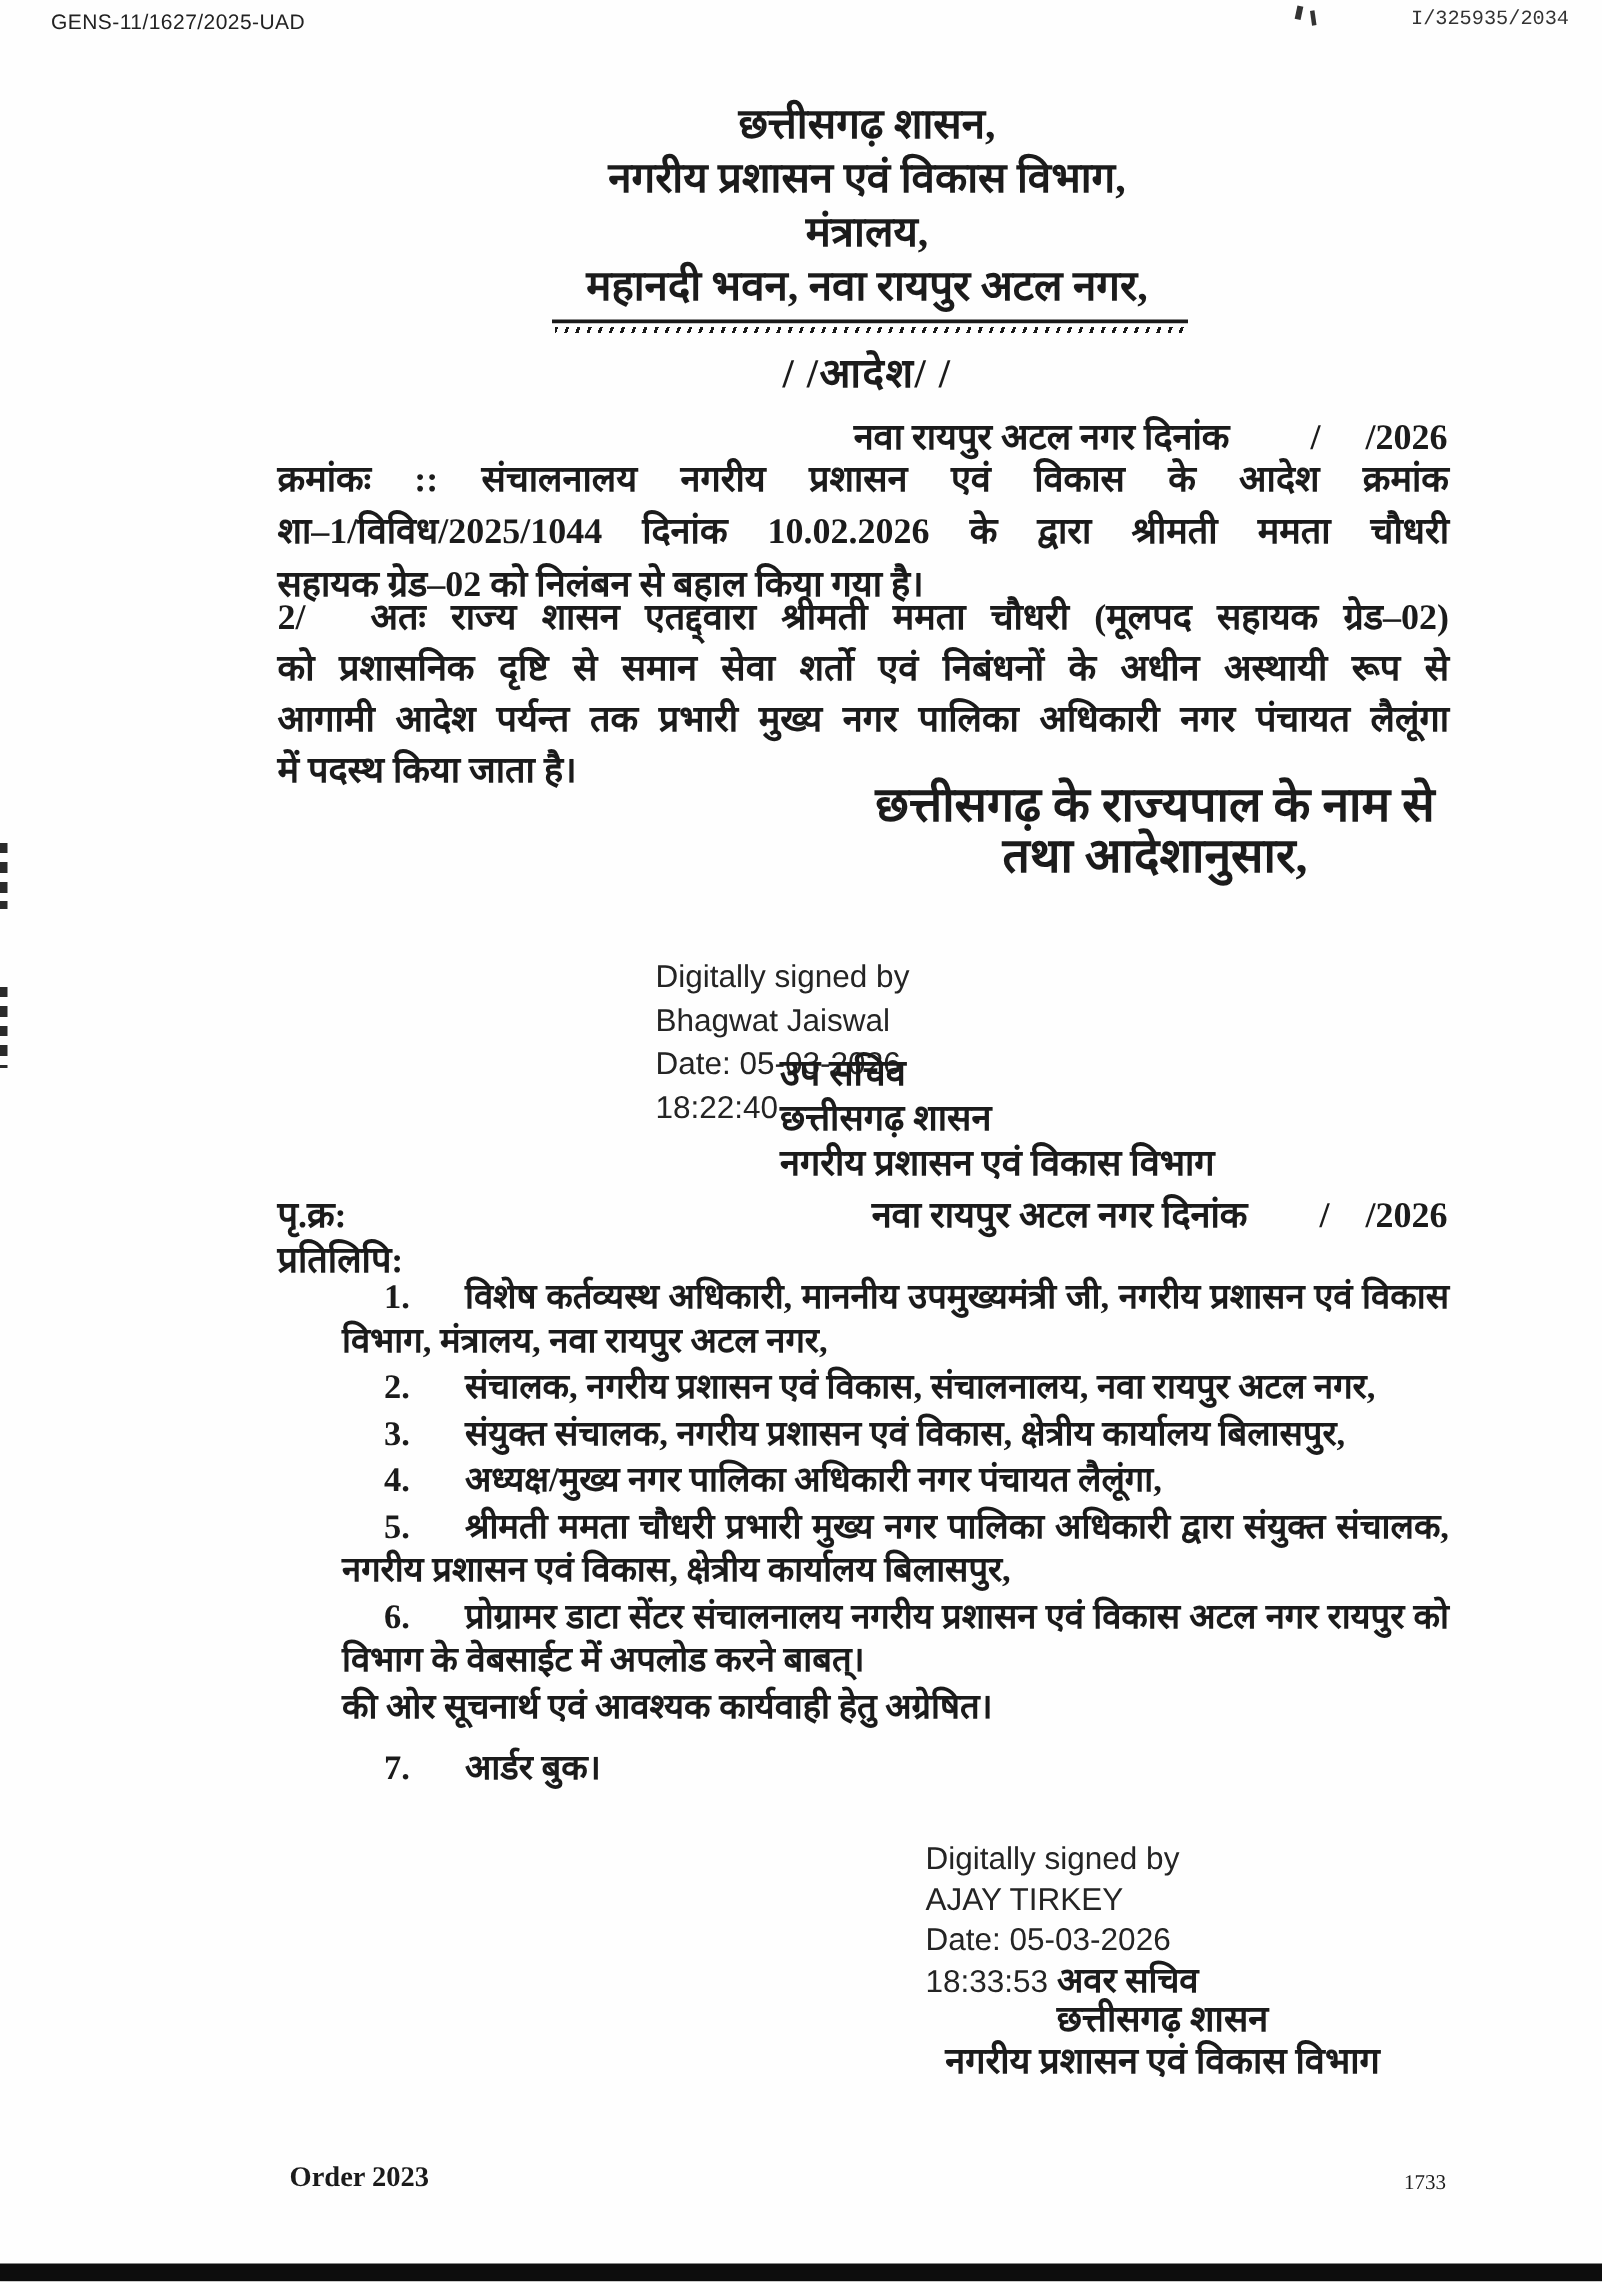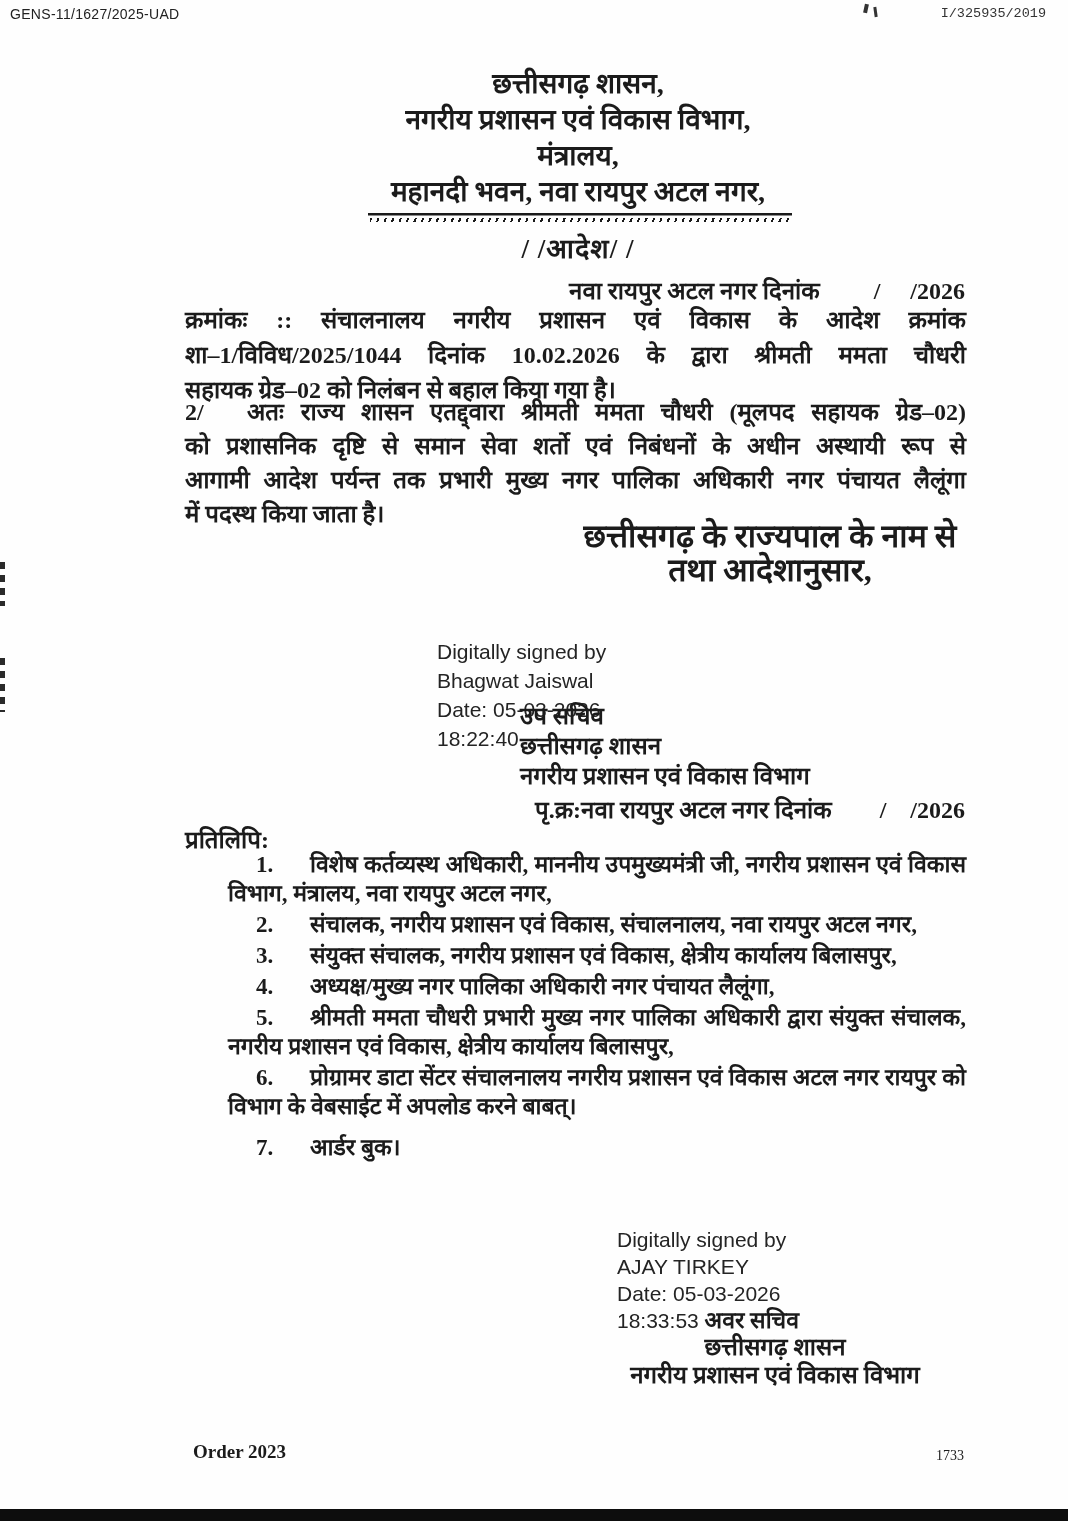--- a/index.html
+++ b/index.html
@@ -23,21 +23,21 @@
   .dateline1{top:273px; left:185px; width:780px; text-align:right; font-size:24px; white-space:pre;}
   .para1{top:303px; left:185px; width:781px; font-size:24px; line-height:35px;}
   .para2{top:395px; left:185px; width:781px; font-size:24px; line-height:34px;}
   .jline{text-align:justify; text-align-last:justify; text-justify:inter-word;}
   .pnum{display:inline-block; width:62px;}
   .xb{font-weight:900;}
   .authority{top:519px; left:555px; width:430px; text-align:center; font-size:32px; line-height:34px;}
   .sig{font-family:"Liberation Sans", sans-serif; color:#242424; font-size:21px; line-height:29px; font-weight:400;}
   .sig1{top:637px; left:437px;}
   .office1{top:701px; left:520px; width:500px; font-size:24px; line-height:30px;}
-  .endrow{top:792px; left:185px; width:780px; font-size:24px; display:flex; justify-content:flex-end;}
+  .endrow{top:792px; left:185px; width:780px; font-size:24px; display:flex; justify-content:space-between;}
   .endrow .right{white-space:pre; text-align:right;}
   .copies-label{top:822px; left:185px; font-size:24px;text-align:center;}
   .copies{top:850px; left:228px; width:738px; font-size:23px; line-height:29px;}
   .copy-item{text-indent:28px; text-align:justify; text-justify:inter-word; margin-bottom:2px;}
   .copy-no{display:inline-block; width:54px; text-indent:0;}
   .note{text-indent:0; text-align:left; margin-bottom:2px;}
   .item7{margin-top:12px;}
   .sig2{top:1226px; left:617px; line-height:27px;}
   .desig{font-family:"Liberation Serif", serif; font-weight:700; font-size:23px; color:#1b1b1b;}
   .office2{top:1333px; left:545px; width:460px; text-align:center; font-size:24px; line-height:28px;}
@@ -48,22 +48,22 @@
   .em1{top:562px; height:44px;}
   .em2{top:658px; height:54px;}
   .speck{top:4px; left:864px; width:4px; height:9px; background:#333; transform:rotate(12deg);}
   .speck2{top:7px; left:874px; width:3px; height:10px; background:#333; transform:rotate(-8deg);}
 </style>
 </head>
 <body>
 
 <div class="page">
 
-  <div class="abs ref" style="top:6px; left:10px;">GENS-11/1627/2025-UAD</div>
-  <div class="abs ref-right" style="top:6px; right:22px; position:absolute;">I/325935/2019</div>
+  <div class="abs ref" style="top:6px; left:34px;">GENS-11/1627/2025-UAD</div>
+  <div class="abs ref-right" style="top:6px; right:22px; position:absolute;">I/325935/2034</div>
   <div class="abs speck"></div>
   <div class="abs speck2"></div>
 
   <div class="abs letterhead dev">
     <div>छत्तीसगढ़ शासन,</div>
     <div>नगरीय प्रशासन एवं विकास विभाग,</div>
     <div>मंत्रालय,</div>
     <div>महानदी भवन, नवा रायपुर अटल नगर,</div>
   </div>
 
@@ -111,20 +111,21 @@
 
   <div class="abs copies-label dev">प्रतिलिपि:</div>
 
   <div class="abs copies dev">
     <div class="copy-item"><span class="copy-no">1.</span><span>विशेष कर्तव्यस्थ अधिकारी, माननीय उपमुख्यमंत्री जी, नगरीय प्रशासन एवं विकास विभाग, मंत्रालय, नवा रायपुर अटल नगर,</span></div>
     <div class="copy-item"><span class="copy-no">2.</span><span>संचालक, नगरीय प्रशासन एवं विकास, संचालनालय, नवा रायपुर अटल नगर,</span></div>
     <div class="copy-item"><span class="copy-no">3.</span><span>संयुक्त संचालक, नगरीय प्रशासन एवं विकास, क्षेत्रीय कार्यालय बिलासपुर,</span></div>
     <div class="copy-item"><span class="copy-no">4.</span><span>अध्यक्ष/मुख्य नगर पालिका अधिकारी नगर पंचायत लैलूंगा,</span></div>
     <div class="copy-item"><span class="copy-no">5.</span><span class="xb">श्रीमती ममता चौधरी</span><span> प्रभारी मुख्य नगर पालिका अधिकारी द्वारा संयुक्त संचालक, नगरीय प्रशासन एवं विकास, क्षेत्रीय कार्यालय बिलासपुर,</span></div>
     <div class="copy-item"><span class="copy-no">6.</span><span>प्रोग्रामर डाटा सेंटर संचालनालय नगरीय प्रशासन एवं विकास अटल नगर रायपुर को विभाग के वेबसाईट में अपलोड करने बाबत्।</span></div>
+    <div class="note">की ओर सूचनार्थ एवं आवश्यक कार्यवाही हेतु अग्रेषित।</div>
     <div class="copy-item item7"><span class="copy-no">7.</span><span>आर्डर बुक।</span></div>
   </div>
 
   <div class="abs sig sig2">
     <div>Digitally signed by</div>
     <div>AJAY TIRKEY</div>
     <div>Date: 05-03-2026</div>
     <div><span>18:33:53</span> <span class="desig">अवर सचिव</span></div>
   </div>
 

